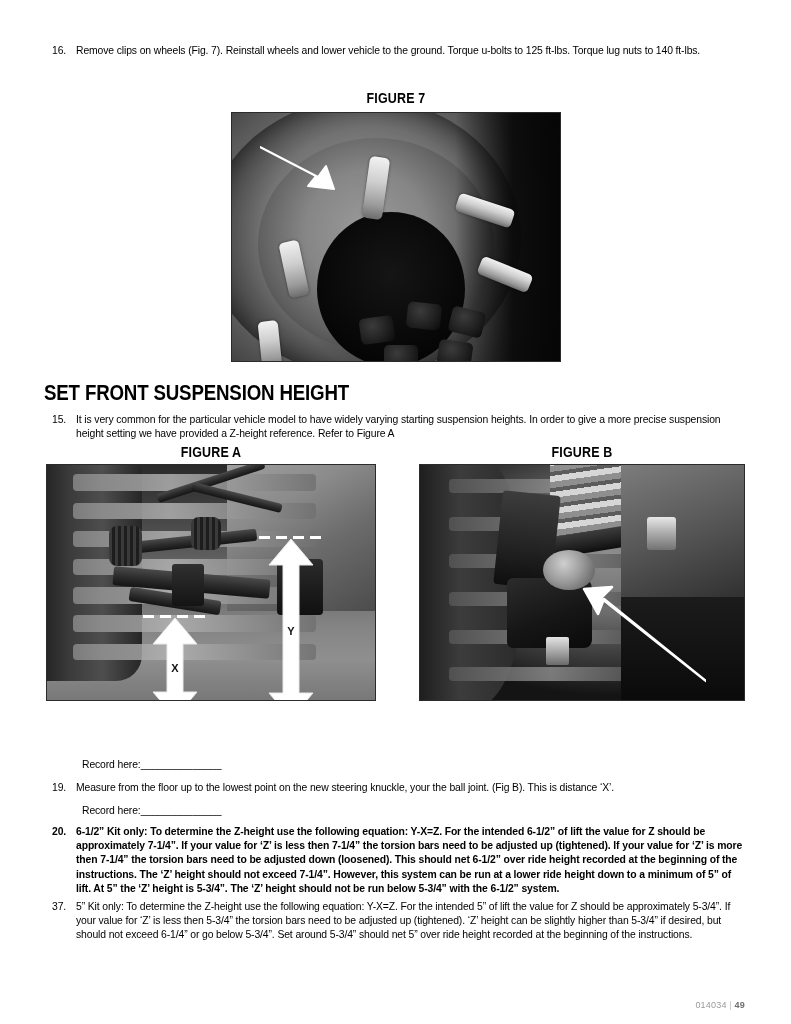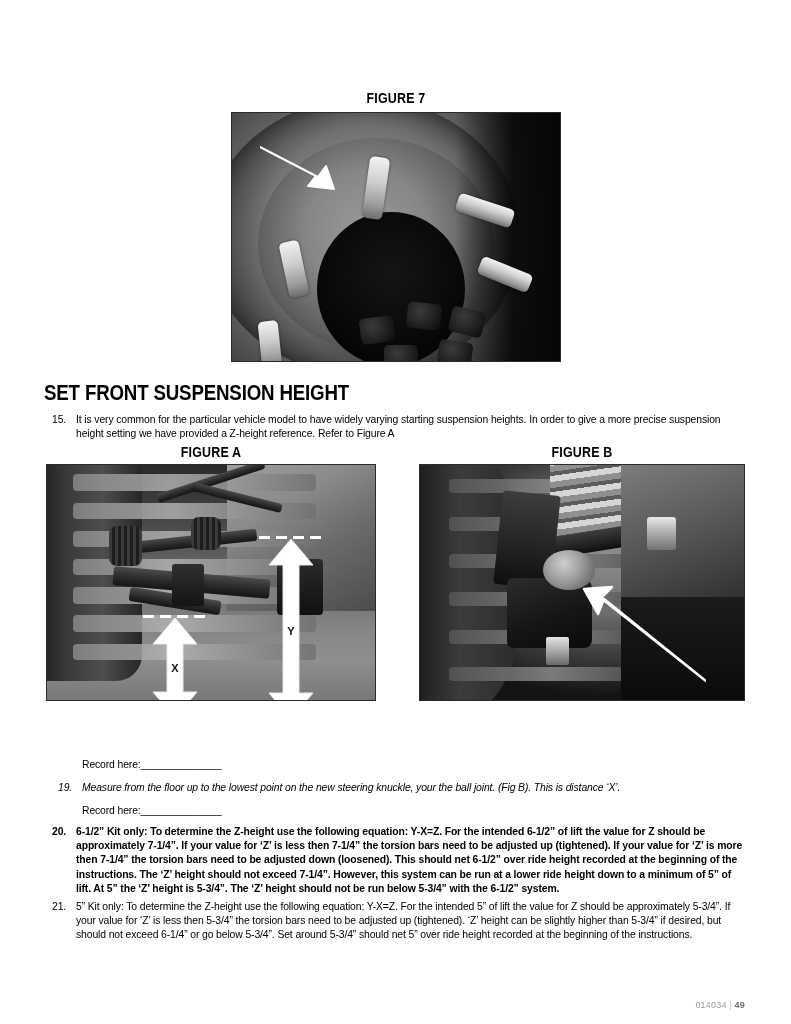--- a/index.html
+++ b/index.html
@@ -277,20 +277,24 @@
     font-weight: bold;
     color: #6e6e6e;
   }
   .footer .bar { color: #bdbdbd; }
 </style>
 </head>
 <body>
 
 <div class="page">
 
+  <div class="step" style="position:absolute; left:46px; top:44px; width:699px;">
+    <div class="step-num">16.</div>
+    <div class="step-body">Remove clips on wheels (Fig. 7).  Reinstall wheels and lower vehicle to the ground.  Torque u-bolts to 125 ft-lbs.  Torque lug nuts to 140 ft-lbs.</div>
+  </div>
 
   <div class="fig-caption" style="position:absolute; left:231px; top:90px; width:330px;">FIGURE 7</div>
 
   <div id="fig7" class="photo">
     <div class="photo-inner">
       <div class="bg"></div>
       <div class="drum-ring"></div>
       <div class="hub-face"></div>
       <div class="hub-hole"></div>
       <div class="dark-right"></div>
@@ -395,36 +399,36 @@
         <polygon points="126,98 24,16 18,31 4,6 32,4 21,15 126,98" fill="#ffffff" stroke="#ffffff" stroke-width="2.5" stroke-linejoin="round"></polygon>
       </svg>
     </div>
   </div>
 
 
   <div class="record-line" style="position:absolute; left:46px; top:758px;">
     <span>Record here:</span><span class="blank">______________</span>
   </div>
 
-  <div class="step" style="position:absolute; left:52px; top:781px; width:699px;font-style:italic;">
+  <div class="step" style="position:absolute; left:46px; top:781px; width:699px;">
     <div class="step-num">19.</div>
     <div class="step-body">Measure from the floor up to the lowest point on the new steering knuckle, your the ball joint. (Fig B).  This is distance ‘X’.</div>
   </div>
 
   <div class="record-line" style="position:absolute; left:46px; top:804px;">
     <span>Record here:</span><span class="blank">______________</span>
   </div>
 
   <div class="step" style="position:absolute; left:46px; top:825px; width:699px;font-weight:bold;">
     <div class="step-num">20.</div>
     <div class="step-body">6-1/2” Kit only:  To determine the Z-height use the following equation:  Y-X=Z.  For the intended 6-1/2” of lift the value for Z should be approximately 7-1/4”.  If your value for ‘Z’ is less then 7-1/4” the torsion bars need to be adjusted up (tightened).  If your value for ‘Z’ is more then 7-1/4” the torsion bars need to be adjusted down (loosened).  This should net 6-1/2” over ride height recorded at the beginning of the instructions. The ‘Z’ height should not exceed 7-1/4”.  However, this system can be run at a lower ride height down to a minimum of 5” of lift.  At 5” the ‘Z’ height is 5-3/4”.  The ‘Z’ height should not be run below 5-3/4” with the 6-1/2” system.</div>
   </div>
 
   <div class="step" style="position:absolute; left:46px; top:900px; width:699px;">
-    <div class="step-num">21.</div>
+    <div class="step-num">37.</div>
     <div class="step-body">5” Kit only:  To determine the Z-height use the following equation: Y-X=Z.  For the intended 5” of lift the value for Z should be approximately 5-3/4”.  If your value for ‘Z’ is less then 5-3/4” the torsion bars need to be adjusted up (tightened).  ‘Z’ height can be slightly higher than 5-3/4” if desired, but should not exceed 6-1/4” or go below 5-3/4”. Set around 5-3/4” should net 5” over ride height recorded at the beginning of the instructions.</div>
   </div>
 
   <div class="footer">
     <span>014034</span>
     <span class="bar">|</span>
     <span class="pg">49</span>
   </div>
 
 </div>

